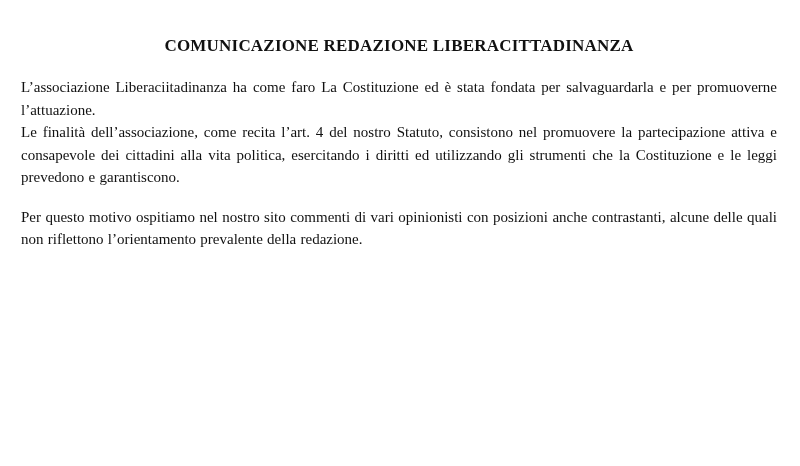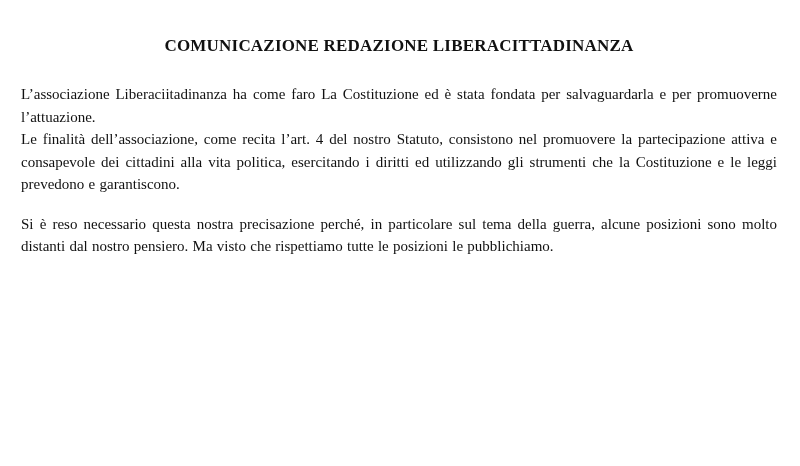--- a/index.html
+++ b/index.html
@@ -12,21 +12,21 @@
     width: 800px;
     height: 466px;
     background: #ffffff;
     overflow: hidden;
     box-sizing: border-box;
     padding: 36px 23px 0 21px;
     font-family: "Liberation Serif", "DejaVu Serif", serif;
     color: #111111;
   }
   .doc-title {
-    margin: 0 0 27px 0;
+    margin: 0 0 20px 0;
     text-align: center;
     font-size: 17px;
     font-weight: bold;
     line-height: 20px;
     letter-spacing: 0.2px;
     color: #111111;
   }
   .block {
     margin: 0 0 17px 0;
   }
@@ -44,17 +44,17 @@
 <div class="page">
 
   <h1 class="doc-title">COMUNICAZIONE REDAZIONE LIBERACITTADINANZA</h1>
 
   <div class="block">
     <p>L’associazione Liberaciitadinanza ha come faro La Costituzione ed è stata fondata per salvaguardarla e per promuoverne l’attuazione.</p>
     <p>Le finalità dell’associazione, come recita l’art. 4 del nostro Statuto, consistono nel promuovere la partecipazione attiva e consapevole dei cittadini alla vita politica, esercitando i diritti ed utilizzando gli strumenti che la Costituzione e le leggi prevedono e garantiscono.</p>
   </div>
 
   <div class="block">
-    <p>Si è reso necessario questa nostra precisazione perché, in particolare sul tema della guerra, alcune posizioni sono  molto distanti dal nostro pensiero. Ma visto che rispettiamo tutte le posizioni le pubblichiamo.</p>
+    <p>Per questo motivo ospitiamo nel nostro sito commenti di vari opinionisti con posizioni anche contrastanti, alcune delle quali  non riflettono l’orientamento prevalente della redazione.</p>
   </div>
 
 
 </div>
 
 </body></html>

